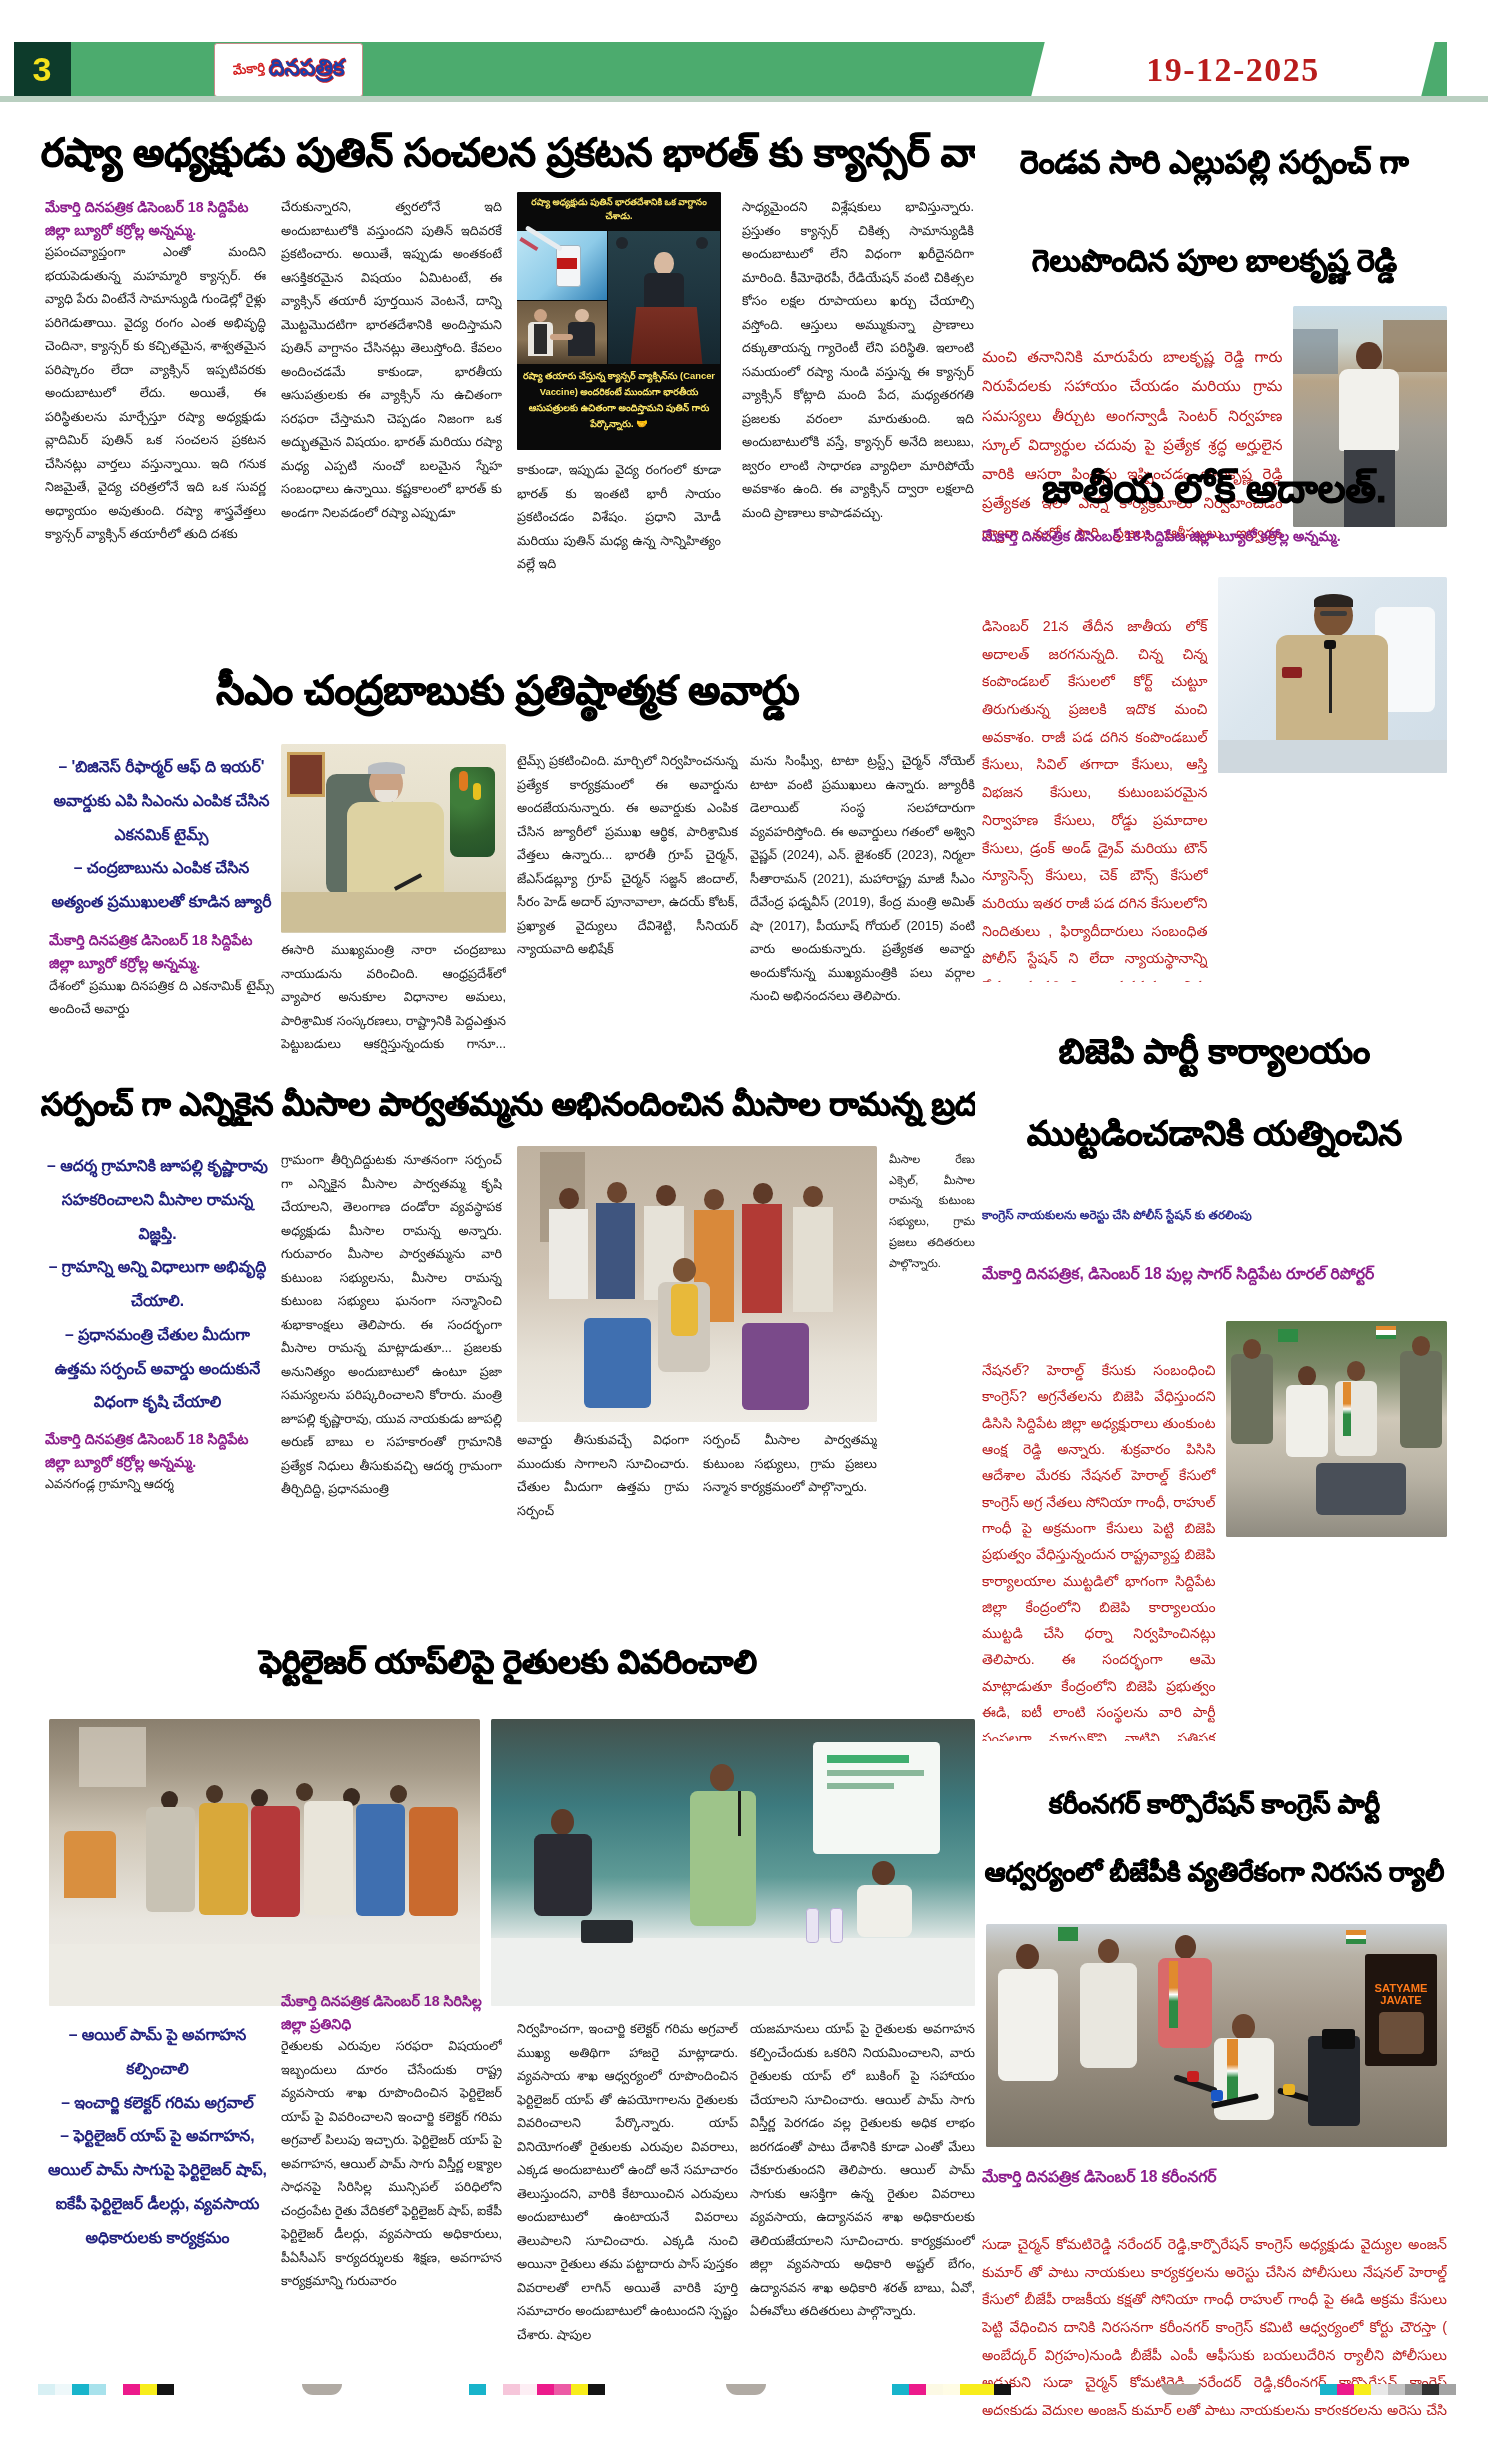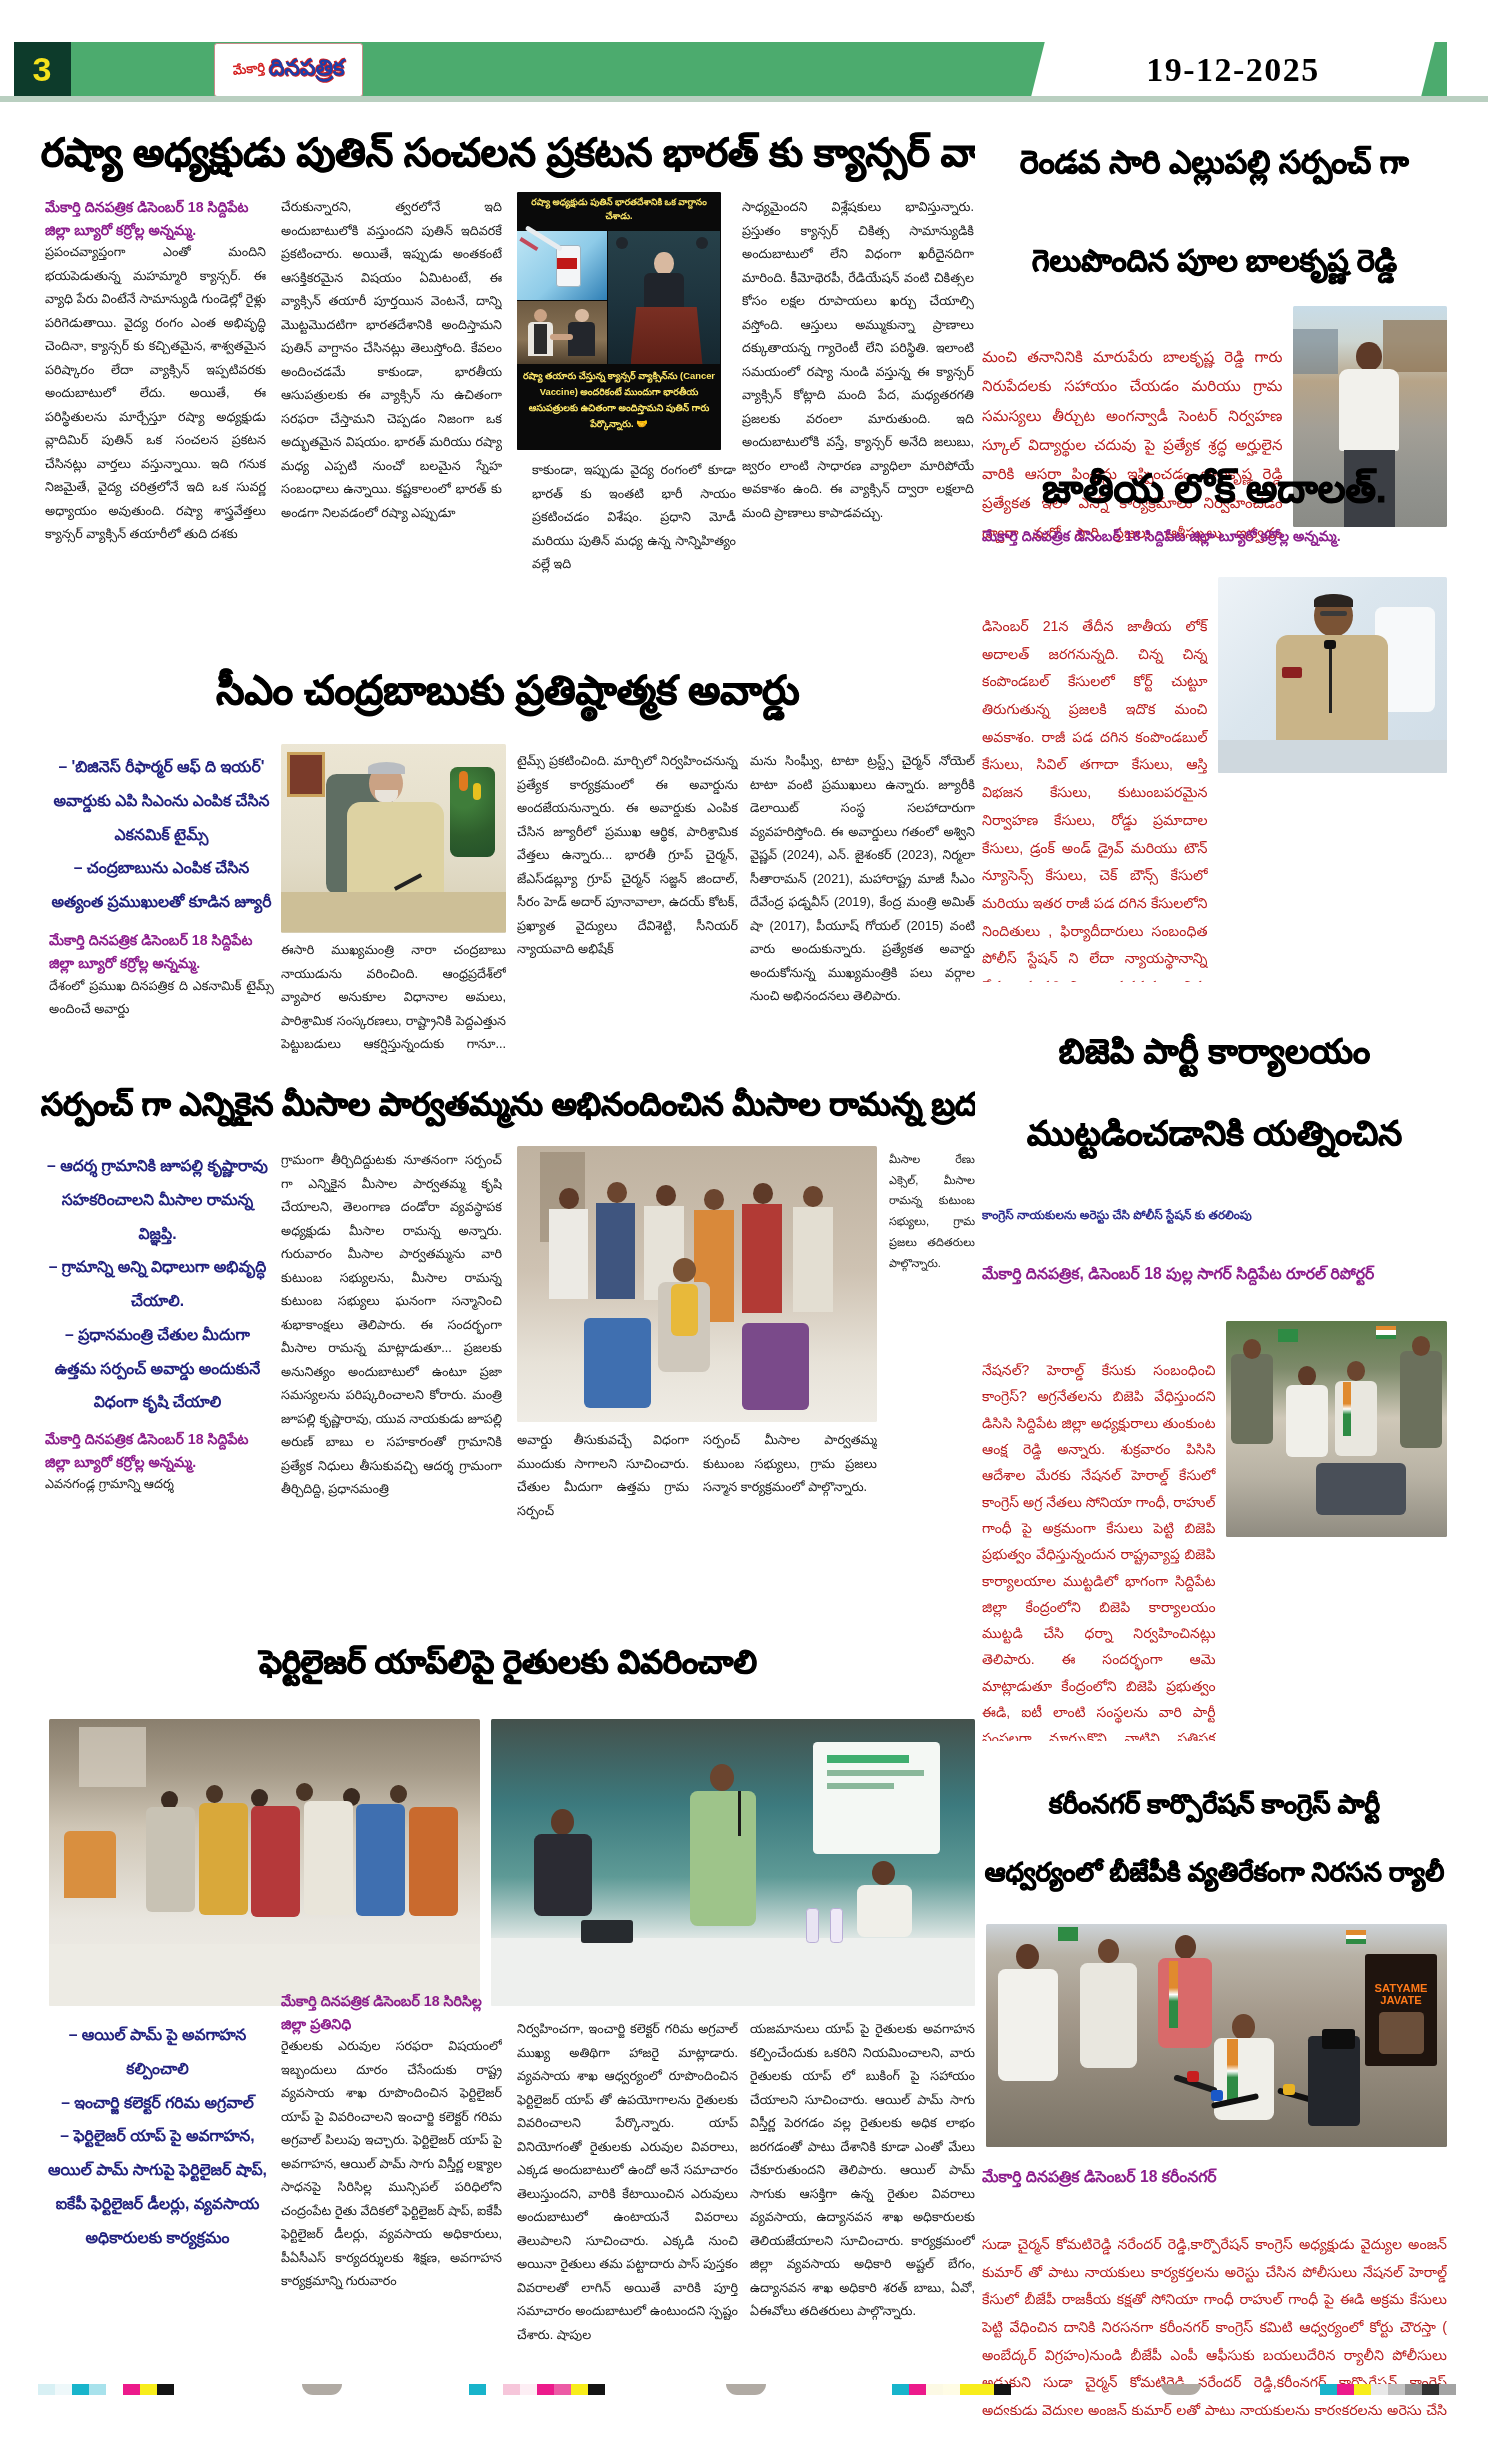--- a/index.html
+++ b/index.html
@@ -7,21 +7,21 @@
   .page{position:relative;width:1488px;height:2462px;background:#ffffff;overflow:hidden;}
   .abs{position:absolute;}
 
   
   .hdr-bar{background:#4cab6e;}
   .pagenum{background:#0d3b2b;color:#f3e11c;font-weight:bold;font-size:34px;display:flex;align-items:center;justify-content:center;}
   .masthead-box{background:#ffffff;border:1.5px solid #c98a8a;border-radius:3px;display:flex;align-items:center;justify-content:center;gap:4.5px;overflow:hidden;}
   .masthead-small{color:#d42020;font-weight:bold;font-size:12.7px;transform:rotate(-6deg);}
   .masthead-main{color:#1b3faa;font-weight:bold;font-size:22px;text-shadow:0.7px 0.7px 0 #d42020,-0.7px -0.7px 0 #d42020;}
   .date-slab{background:#ffffff;transform:skewX(-14deg);}
-  .date-text{color:#000000;font-weight:bold;font-size:34px;letter-spacing:1.5px;font-family:"Liberation Serif","DejaVu Serif",serif;}
+  .date-text{color:#b91c1c;font-weight:bold;font-size:34px;letter-spacing:1.5px;font-family:"Liberation Serif","DejaVu Serif",serif;}
   .hdr-strip{background:#b9cfc0;}
 
   
   .headline{color:#000;font-weight:bold;text-align:center;white-space:nowrap;overflow:hidden;-webkit-text-stroke:0.9px #000;}
   .headline-wrap{color:#000;font-weight:bold;text-align:center;overflow:hidden;-webkit-text-stroke:0.7px #000;white-space:normal;}
   .byline{color:#8c1d8c;font-weight:bold;font-size:14.2px;line-height:1.6;text-align:left;}
   .bullets{color:#22227f;font-weight:bold;font-size:15.7px;line-height:2.15;text-align:center;}
   .bodytext{color:#141414;font-size:12.7px;line-height:1.85;text-align:justify;overflow:hidden;}
   .bodytext-lg{color:#b91c1c;font-size:14.2px;line-height:1.95;text-align:justify;overflow:hidden;margin-top:36px;}
   .subhead{color:#2a2a8c;font-weight:bold;font-size:12px;line-height:1.5;overflow:hidden;}
@@ -88,21 +88,21 @@
       <div class="blk" style="left:0;top:109px;width:90px;height:64px;background:linear-gradient(180deg,#6d5a42 0%,#8a7456 60%,#4d3e2c 100%);">
         <div class="hd" style="left:16.5px;top:7.5px;width:13.5px;height:13.5px;background:#caa284;"></div>
         <div class="blk" style="left:10.5px;top:21px;width:25.5px;height:34px;background:#e9e6df;border-radius:4.5px 4.5px 0 0;"></div>
         <div class="blk" style="left:16.5px;top:22.5px;width:13.5px;height:30px;background:#2b2b2b;"></div>
         <div class="hd" style="left:58px;top:7.5px;width:13.5px;height:13.5px;background:#d8b9a0;"></div>
         <div class="blk" style="left:51px;top:21px;width:27px;height:34px;background:#23262c;border-radius:4.5px 4.5px 0 0;"></div>
         <div class="blk" style="left:33px;top:33px;width:22.5px;height:6px;background:#caa284;border-radius:3px;"></div>
       </div>
       <div class="cap" style="bottom:0;height:82px;font-size:9.4px;line-height:1.7;padding:4.5px 4.5px 0 4.5px;">రష్యా తయారు చేస్తున్న క్యాన్సర్ వ్యాక్సిన్‌ను (Cancer Vaccine) అందరికంటే ముందుగా భారతీయ ఆసుపత్రులకు ఉచితంగా అందిస్తామని పుతిన్ గారు పేర్కొన్నారు. 🤝</div>
     </div>
-    <div class="abs bodytext" style="left:532px;top:459px;width:204px;height:184px;">కాకుండా, ఇప్పుడు వైద్య రంగంలో కూడా భారత్ కు ఇంతటి భారీ సాయం ప్రకటించడం విశేషం. ప్రధాని మోడీ మరియు పుతిన్ మధ్య ఉన్న సాన్నిహిత్యం వల్లే ఇది</div>
+    <div class="abs bodytext" style="left:517px;top:459px;width:204px;height:184px;">కాకుండా, ఇప్పుడు వైద్య రంగంలో కూడా భారత్ కు ఇంతటి భారీ సాయం ప్రకటించడం విశేషం. ప్రధాని మోడీ మరియు పుతిన్ మధ్య ఉన్న సాన్నిహిత్యం వల్లే ఇది</div>
 
     <div class="abs bodytext" style="left:742px;top:196px;width:232px;height:447px;">సాధ్యమైందని విశ్లేషకులు భావిస్తున్నారు. ప్రస్తుతం క్యాన్సర్ చికిత్స సామాన్యుడికి అందుబాటులో లేని విధంగా ఖరీదైనదిగా మారింది. కీమోథెరపీ, రేడియేషన్ వంటి చికిత్సల కోసం లక్షల రూపాయలు ఖర్చు చేయాల్సి వస్తోంది. ఆస్తులు అమ్ముకున్నా ప్రాణాలు దక్కుతాయన్న గ్యారెంటీ లేని పరిస్థితి. ఇలాంటి సమయంలో రష్యా నుండి వస్తున్న ఈ క్యాన్సర్ వ్యాక్సిన్ కోట్లాది మంది పేద, మధ్యతరగతి ప్రజలకు వరంలా మారుతుంది. ఇది అందుబాటులోకి వస్తే, క్యాన్సర్ అనేది జలుబు, జ్వరం లాంటి సాధారణ వ్యాధిలా మారిపోయే అవకాశం ఉంది. ఈ వ్యాక్సిన్ ద్వారా లక్షలాది మంది ప్రాణాలు కాపాడవచ్చు.</div>
   </div>
 
   <div>
     <div class="abs headline-wrap" style="left:982px;top:126px;width:465px;height:75px;font-size:31.5px;line-height:72px;">రెండవ సారి ఎల్లుపల్లి సర్పంచ్ గా</div>
     <div class="abs headline-wrap" style="left:982px;top:225px;width:465px;height:75px;font-size:30px;line-height:72px;">గెలుపొందిన పూల బాలకృష్ణ రెడ్డి</div>
     <div class="abs" style="left:982px;top:306px;width:465px;height:240px;overflow:hidden;">
       <div class="float-photo" style="width:154px;height:221px;">
         <div class="blk" style="left:0;top:0;width:154px;height:221px;background:linear-gradient(180deg,#c8dcE8 0%,#cdd6d2 16%,#b7a488 34%,#a39f96 55%,#93948f 78%,#8a8b86 100%);"></div>

